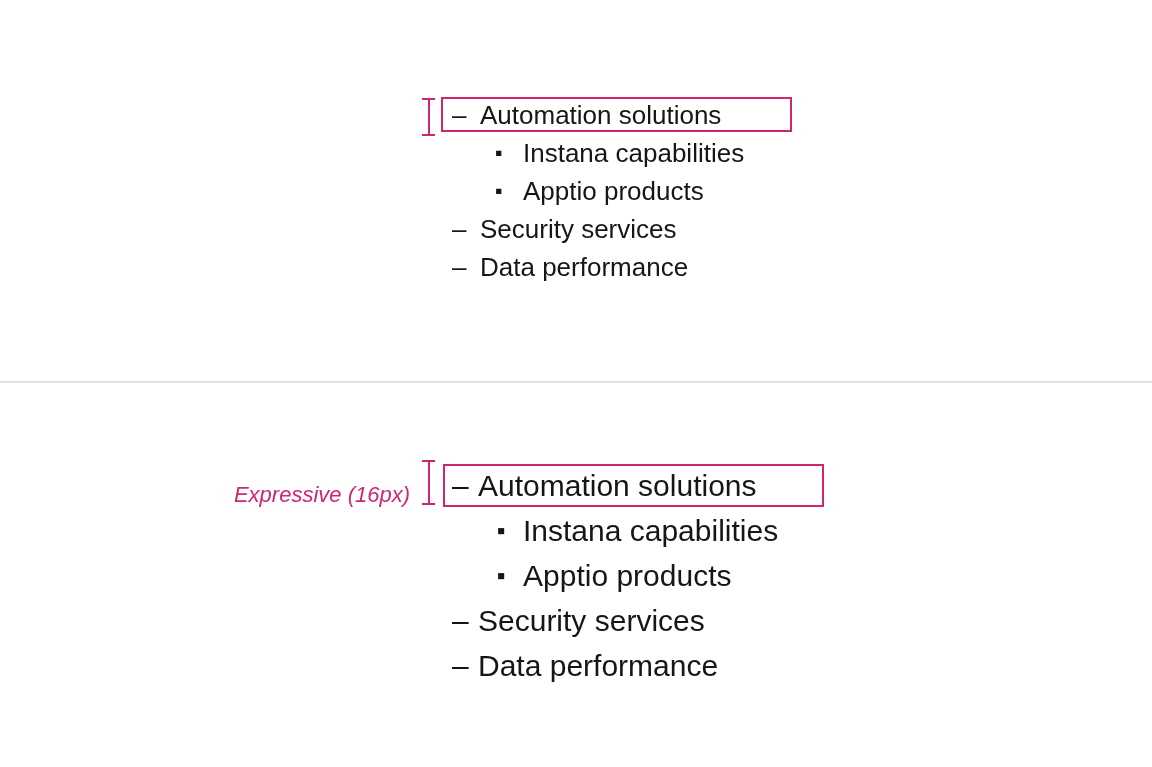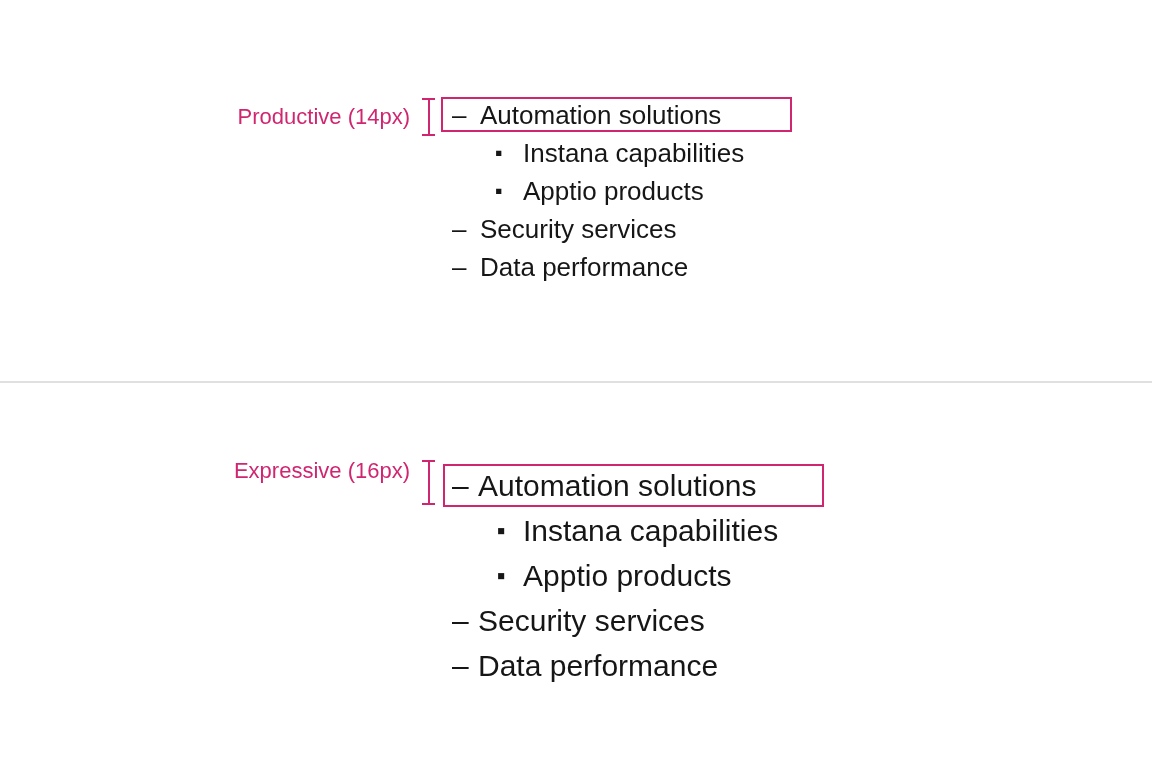--- a/index.html
+++ b/index.html
@@ -19,21 +19,21 @@
   
   .size-label{
     position:absolute;
     left:180px;width:230px;
     text-align:right;
     color:var(--accent);
     font-size:22px;line-height:22px;
     white-space:nowrap;
   }
   .size-label.p{top:106px;}
-  .size-label.e{top:460px;}
+  .size-label.e{top:484px;font-style:italic;}
   
   .ibeam{
     position:absolute;
     left:422px;width:13px;
     box-sizing:border-box;
     border-top:2px solid var(--accent);
     border-bottom:2px solid var(--accent);
   }
   .ibeam.p{top:98px;height:38px;}
   .ibeam.e{top:460px;height:45px;}
@@ -75,21 +75,20 @@
     left:0;top:381px;
     width:100%;height:2px;
     background:var(--divider);
   }
 </style>
 </head>
 <body>
 
 <div class="canvas">
 
-  <div class="size-label p">Productive (14px)</div>
 
   <div class="ibeam p">
     <span class="stem"></span>
   </div>
 
   <div class="hl-box p"></div>
 
   <div class="list p">
     <div class="row lvl1">
       <span class="marker">–</span>

